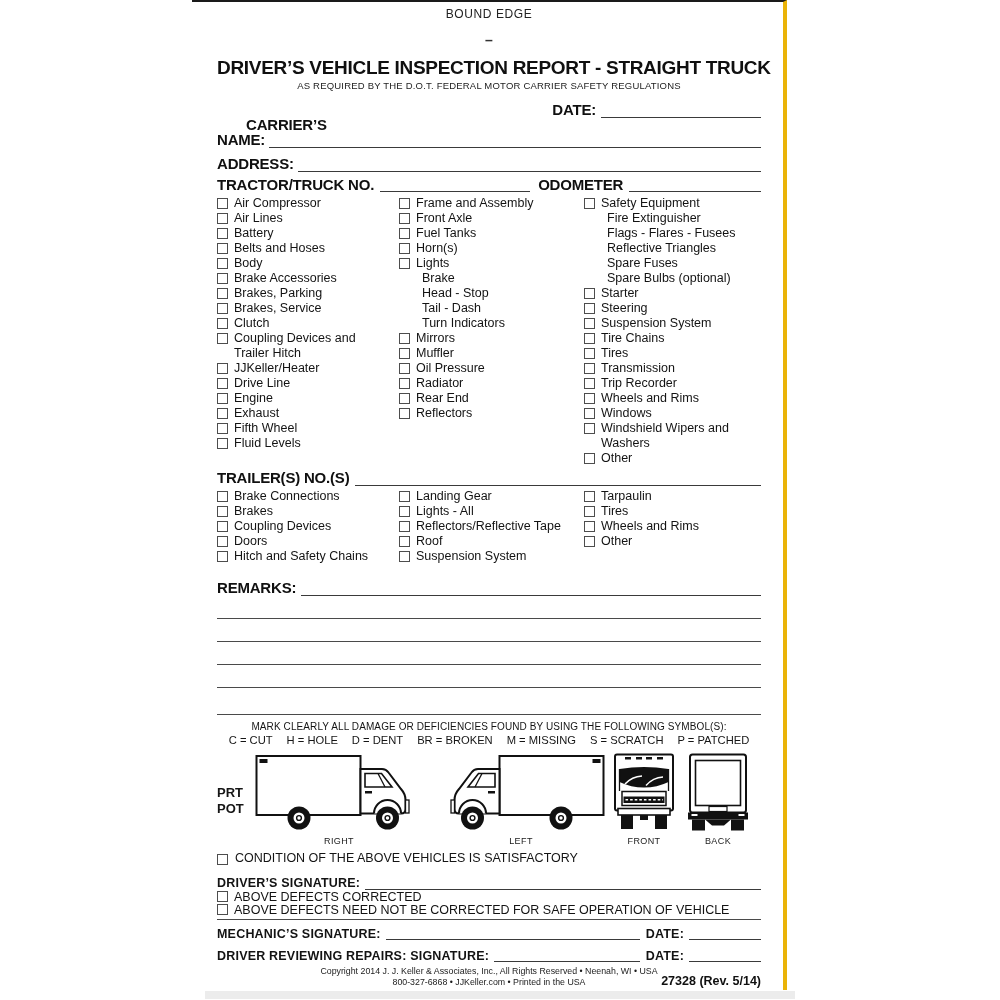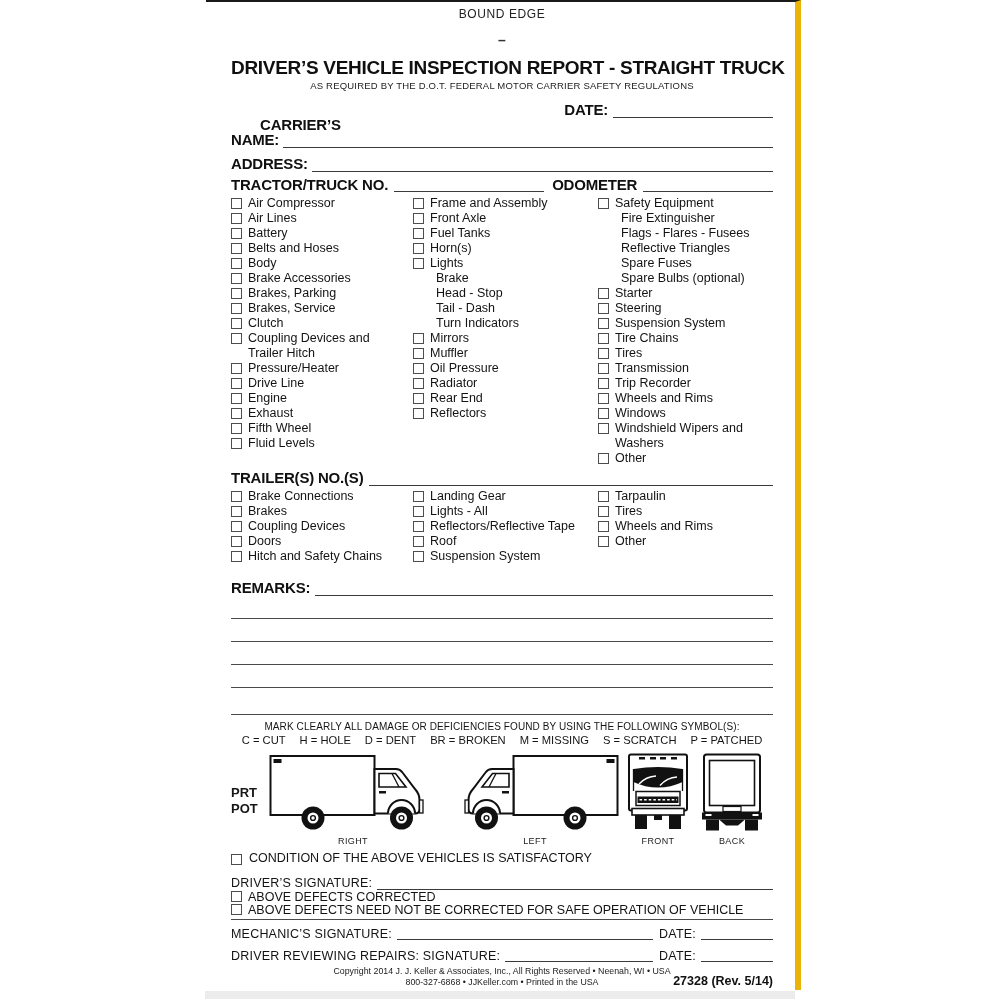--- a/index.html
+++ b/index.html
@@ -1,17 +1,17 @@
 <!DOCTYPE html>
 <html><head>
 <meta charset="utf-8">
 <style>
   html,body{margin:0;padding:0;background:#fff;}
   body{width:1000px;height:1000px;position:relative;font-family:"Liberation Sans",sans-serif;color:#141414;-webkit-font-smoothing:antialiased;}
-  .form{position:absolute;left:206px;top:0;width:595px;height:990px;border-top:2px solid #1a1a1a;border-right:6px solid #eab308;box-sizing:border-box;background:#fff;}
+  .form{position:absolute;left:192px;top:0;width:595px;height:990px;border-top:2px solid #1a1a1a;border-right:4px solid #eab308;box-sizing:border-box;background:#fff;}
   .content{padding:5px 22px 0 25px;}
   .bottom-strip{position:absolute;left:205px;top:991px;width:590px;height:8px;background:#ececec;}
 
   .center{text-align:center;}
   .bound-edge{font-size:12px;letter-spacing:.6px;color:#222;}
   .dash-row{margin-top:15px;height:10px;line-height:8px;}
   .dash{font-weight:700;font-size:14px;color:#333;}
   .title{margin-top:11px;font-size:19px;font-weight:700;letter-spacing:-.3px;white-space:nowrap;color:#101010;}
   .subtitle{font-size:9.5px;letter-spacing:.2px;margin-top:1px;color:#1c1c1c;}
 
@@ -56,21 +56,21 @@
   .vehicle{text-align:center;}
   .vehicle .vlabel{font-size:9px;letter-spacing:.4px;margin-top:1px;color:#1a1a1a;}
   .v-right{margin-left:2px;}
   .v-front{margin-left:8px;}
   .v-left{margin-left:14px;}
   .v-back{margin-left:12px;}
   svg.flip{transform:scaleX(-1);}
 
   .cond-row{margin-top:7px;height:13px;align-items:flex-end;display:flex;font-size:12.5px;}
   .cond-row .cbox{margin-right:7px;}
-  .sig-row{display:flex;align-items:flex-end;font-size:12.5px;white-space:nowrap;color:#131313;}
+  .sig-row{display:flex;align-items:flex-end;font-size:12.5px;white-space:nowrap;color:#131313;font-weight:bold;}
   .sig-row .slbl{letter-spacing:.2px;}
   .driver-sig{margin-top:10px;height:15px;}
   .driver-sig .uline{flex:1;margin-left:5px;}
   .chk-line{height:13px;display:flex;align-items:center;font-size:12.5px;color:#131313;}
   .need-not{border-bottom:1.3px solid #4a4a4a;padding-bottom:3px;height:13px;}
   .mech-row{margin-top:6px;height:15px;}
   .mech-row .uline{flex:1;margin:0 6px 1px 5px;}
   .mech-row .uline.short{flex:none;width:72px;margin-right:0;}
   .review-row{margin-top:7px;height:15px;}
   .copyright{position:relative;margin-top:3px;}
@@ -152,21 +152,21 @@
           </div>
           <div class="crow check">
             <span class="cbox"></span>
             <span class="clab">Coupling Devices and</span>
           </div>
           <div class="crow wrap">
             <span class="clab">Trailer Hitch</span>
           </div>
           <div class="crow check">
             <span class="cbox"></span>
-            <span class="clab">Pressure/Heater</span>
+            <span class="clab">JJKeller/Heater</span>
           </div>
           <div class="crow check">
             <span class="cbox"></span>
             <span class="clab">Drive Line</span>
           </div>
           <div class="crow check">
             <span class="cbox"></span>
             <span class="clab">Engine</span>
           </div>
           <div class="crow check">

